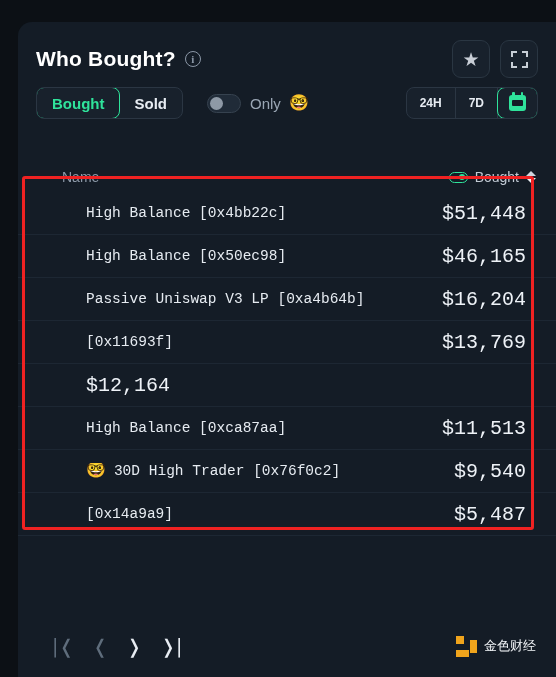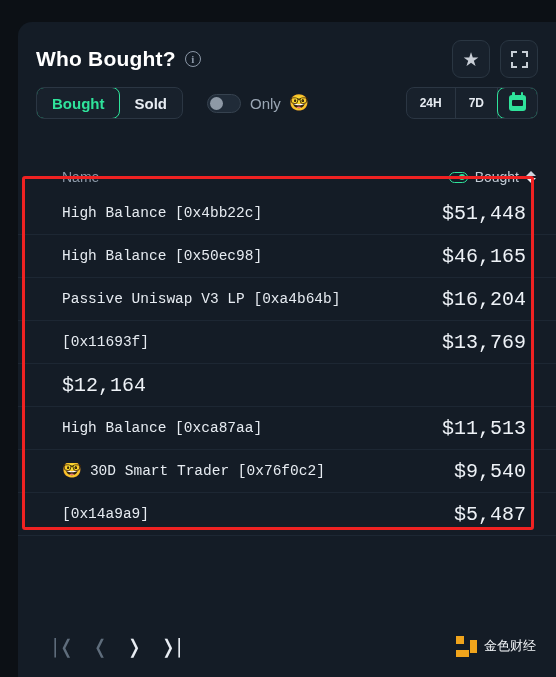--- a/index.html
+++ b/index.html
@@ -131,21 +131,21 @@
   .sort { display: flex; flex-direction: column; gap: 2px; }
   .sort i { width: 0; height: 0; border-left: 5px solid transparent;
             border-right: 5px solid transparent; }
   .sort i.up { border-bottom: 5px solid #cfd6de; }
   .sort i.down { border-top: 5px solid #eef2f6; }
 
   .rows { position: absolute; left: 0; top: 170px; right: 0; }
   .row {
     height: 43px; display: flex; align-items: center;
     justify-content: space-between;
-    padding: 0 30px 0 44px;
+    padding: 0 30px 0 68px;
     border-bottom: 1px solid #1d2733;
     font-family: "Liberation Mono", monospace;
   }
   .row .nm { font-size: 14.5px; color: #e6ebf1; display:flex; align-items:center; gap:8px;
              white-space: nowrap; overflow: hidden; }
   .row .val { font-size: 20px; color: #eef2f7; }
 
   
   .redbox {
     position: absolute; left: 22px; top: 176px;
@@ -268,21 +268,21 @@
         </div>
         <div class="row">
           <div class="nm">
             <span>High Balance [0xca87aa]</span>
           </div>
           <div class="val">$11,513</div>
         </div>
         <div class="row">
           <div class="nm">
             <span class="emoji">🤓</span>
-            <span>30D Smart Trader [0x76f0c2]</span>
+            <span>30D High Trader [0x76f0c2]</span>
           </div>
           <div class="val">$9,540</div>
         </div>
         <div class="row">
           <div class="nm">
             <span>[0x14a9a9]</span>
           </div>
           <div class="val">$5,487</div>
         </div>
       </div>

